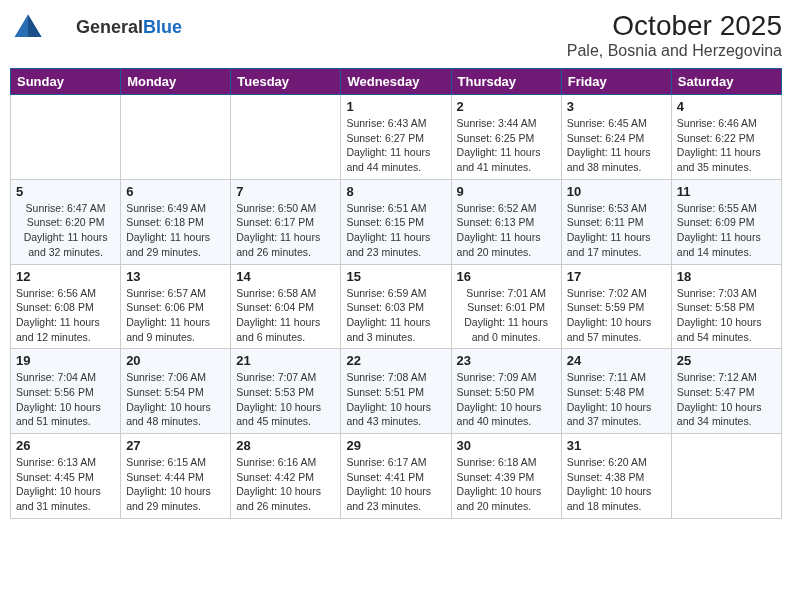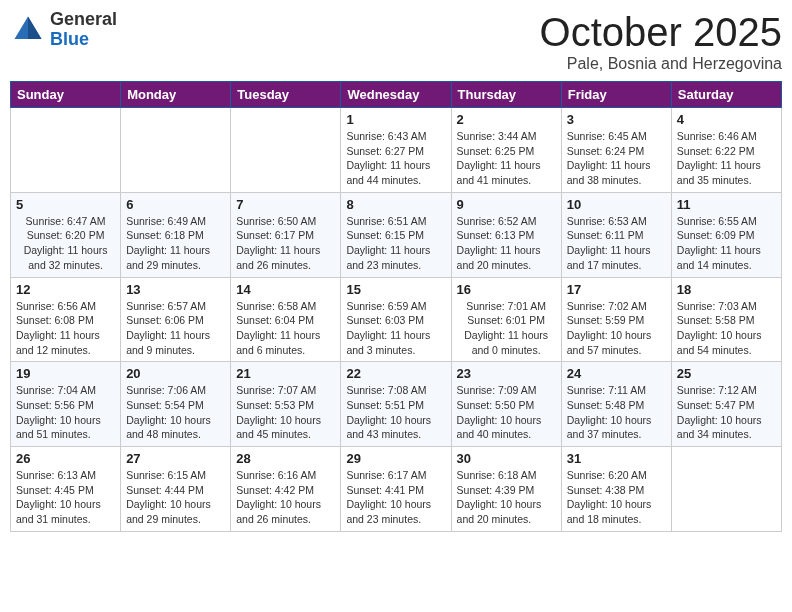--- a/index.html
+++ b/index.html
@@ -16,36 +16,37 @@
       justify-content: space-between;
       margin-bottom: 8px;
     }
     .logo {
       display: flex;
       align-items: center;
       gap: 4px;
     }
     .logo-text {
       display: flex;
-      flex-direction: column;
+      flex-direction: row;
       font-size: 18px;
       font-weight: bold;
       line-height: 1.1;
+      margin-left: 26px;
     }
     .logo-general { color: #333; }
     .logo-blue { color: #1a6bbf; }
     .logo-icon {
       width: 36px;
       height: 36px;
     }
     .title-area {
       text-align: right;
     }
     .month-title {
-      font-size: 40px;
+      font-size: 28px;
       font-weight: normal;
       color: #222;
     }
     .location-title {
       font-size: 16px;
       color: #444;
     }
     .calendar {
       width: 100%;
       border-collapse: collapse;

